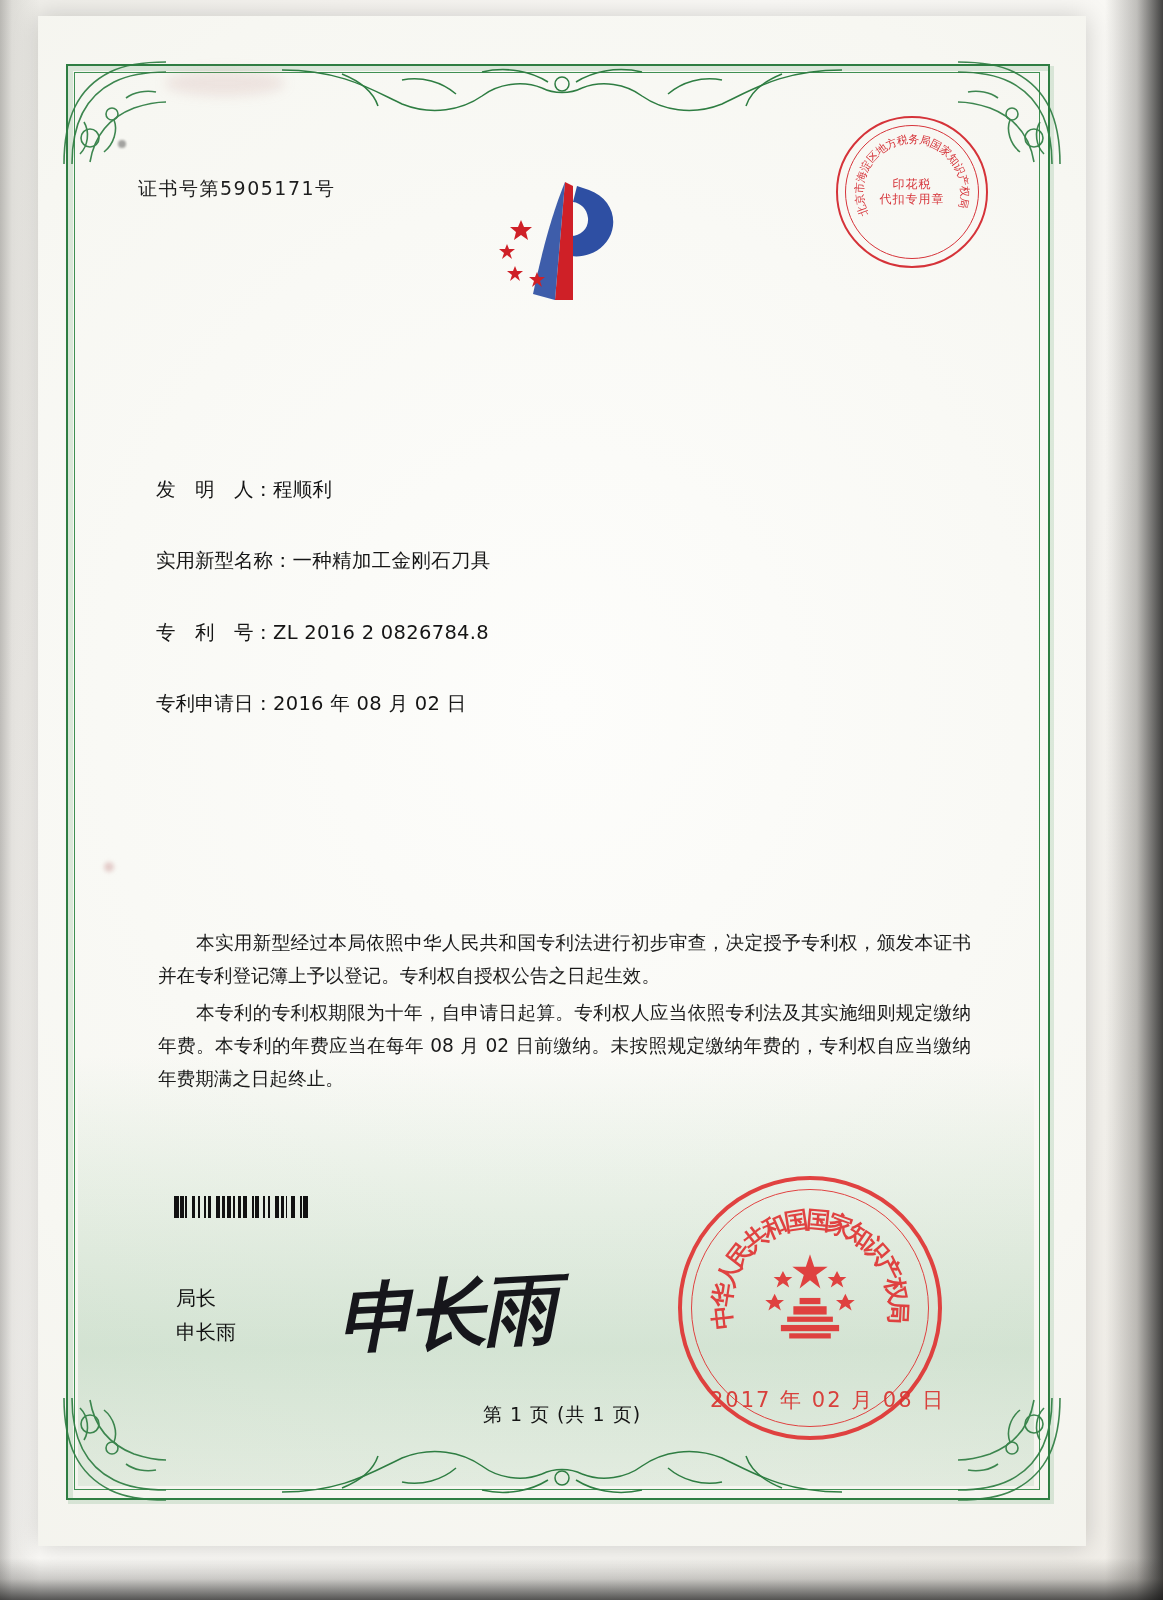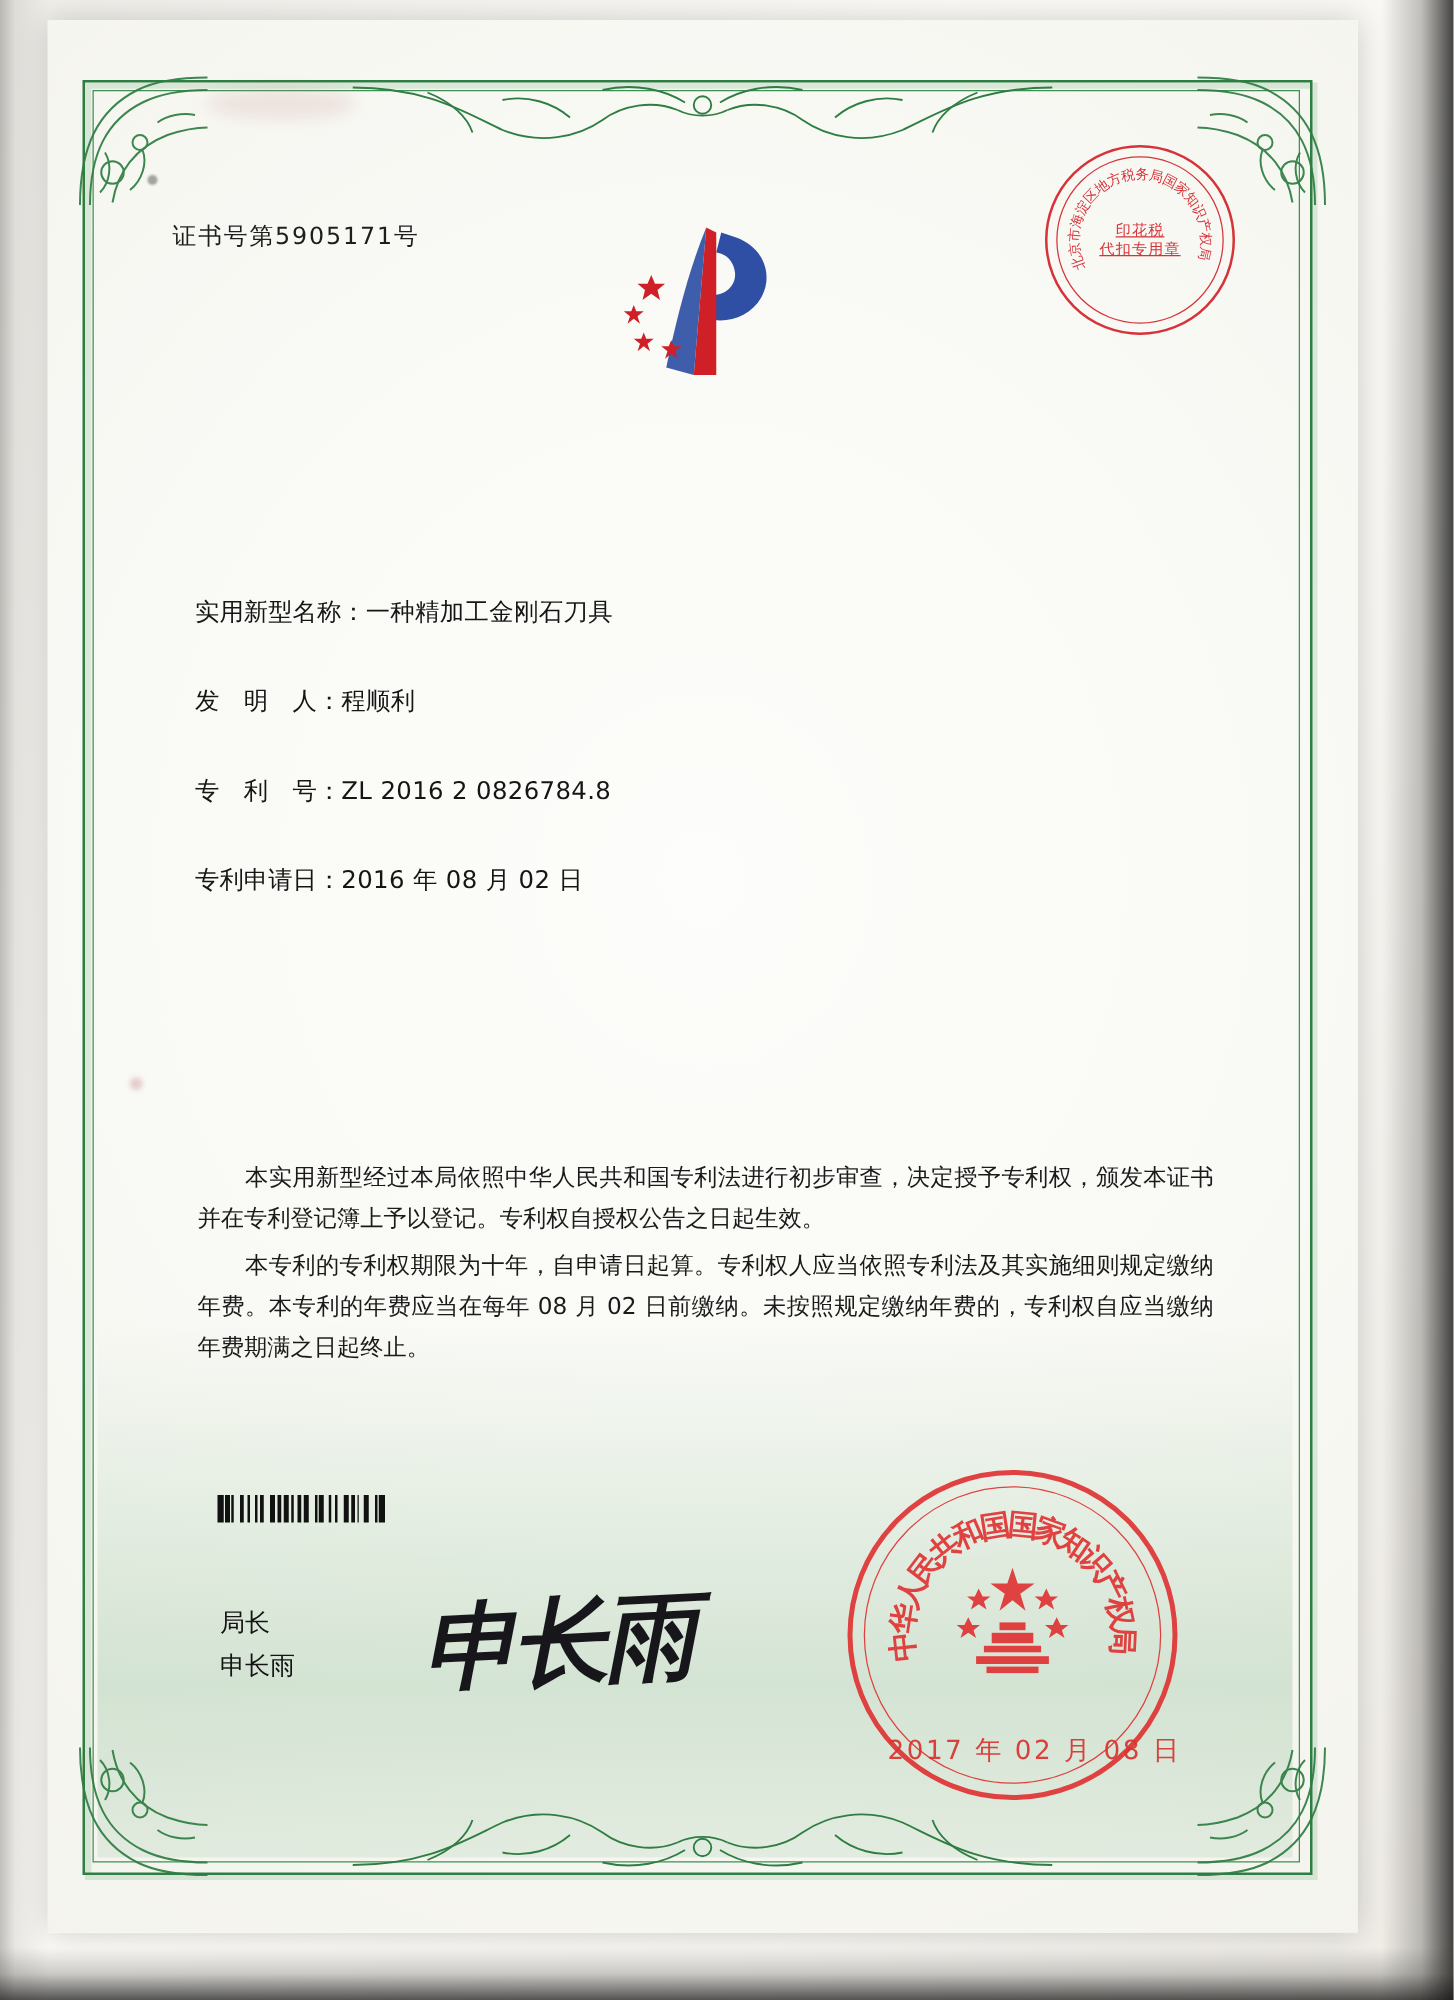--- a/index.html
+++ b/index.html
@@ -236,21 +236,20 @@
   }
   .seal-small .mid {
     position: absolute;
     left: 0; right: 0;
     top: 50%;
     transform: translateY(-50%);
     text-align: center;
     font-size: 12px;
     line-height: 15px;
     letter-spacing: 1px;
-    text-decoration: underline;
   }
 
   .seal-big {
     position: absolute;
     left: 640px;
     top: 1160px;
     width: 256px;
     height: 256px;
     border-radius: 50%;
     border: 4px solid #e02b2b;
@@ -431,24 +430,24 @@
           <span class="ch" style="font-size: 11px; transform: rotate(77.5deg) translate(-50%, -60px) rotate(0deg);">产</span>
           <span class="ch" style="font-size: 11px; transform: rotate(90deg) translate(-50%, -60px) rotate(0deg);">权</span>
           <span class="ch" style="font-size: 11px; transform: rotate(102.5deg) translate(-50%, -60px) rotate(0deg);">局</span>
         </div>
       <div class="mid">印花税<br>代扣专用章</div>
     </div>
 
 
     <div class="fields">
       <div class="field">
-        <span class="lbl">实用新型名称：</span><span class="val">一种精加工金刚石刀具</span>
+        <span class="lbl">发　明　人：</span><span class="val">程顺利</span>
       </div>
       <div class="field">
-        <span class="lbl">发　明　人：</span><span class="val">程顺利</span>
+        <span class="lbl">实用新型名称：</span><span class="val">一种精加工金刚石刀具</span>
       </div>
       <div class="field">
         <span class="lbl">专　利　号：</span><span class="val">ZL 2016 2 0826784.8</span>
       </div>
       <div class="field">
         <span class="lbl">专利申请日：</span><span class="val">2016 年 08 月 02 日</span>
       </div>
     </div>
 
     <div class="body-text">
@@ -539,20 +538,21 @@
           <rect x="22" y="74" width="56" height="6"></rect>
           <rect x="28" y="66" width="44" height="5"></rect>
           <rect x="34" y="56" width="32" height="8"></rect>
           <rect x="40" y="48" width="20" height="6"></rect>
           <rect x="30" y="82" width="40" height="5"></rect>
         </g>
       </svg>
     </div>
     <div class="seal-date">2017 年 02 月 08 日</div>
 
+    <div class="footer">第 1 页 (共 1 页)</div>
   </div>
 
   <div class="smudge" style="left:165px; top:70px; width:120px; height:26px; background:rgba(196,140,140,0.18); filter: blur(6px);"></div>
   <div class="smudge" style="left:118px; top:140px; width:8px; height:8px; background:rgba(60,60,60,0.45); filter: blur(1px);"></div>
   <div class="smudge" style="left:104px; top:862px; width:10px; height:10px; background:rgba(190,120,120,0.35); filter: blur(2px);"></div>
 
   <div class="scan-shadow-left"></div>
   <div class="scan-shadow-right"></div>
   <div class="scan-shadow-bottom"></div>
 </div>

